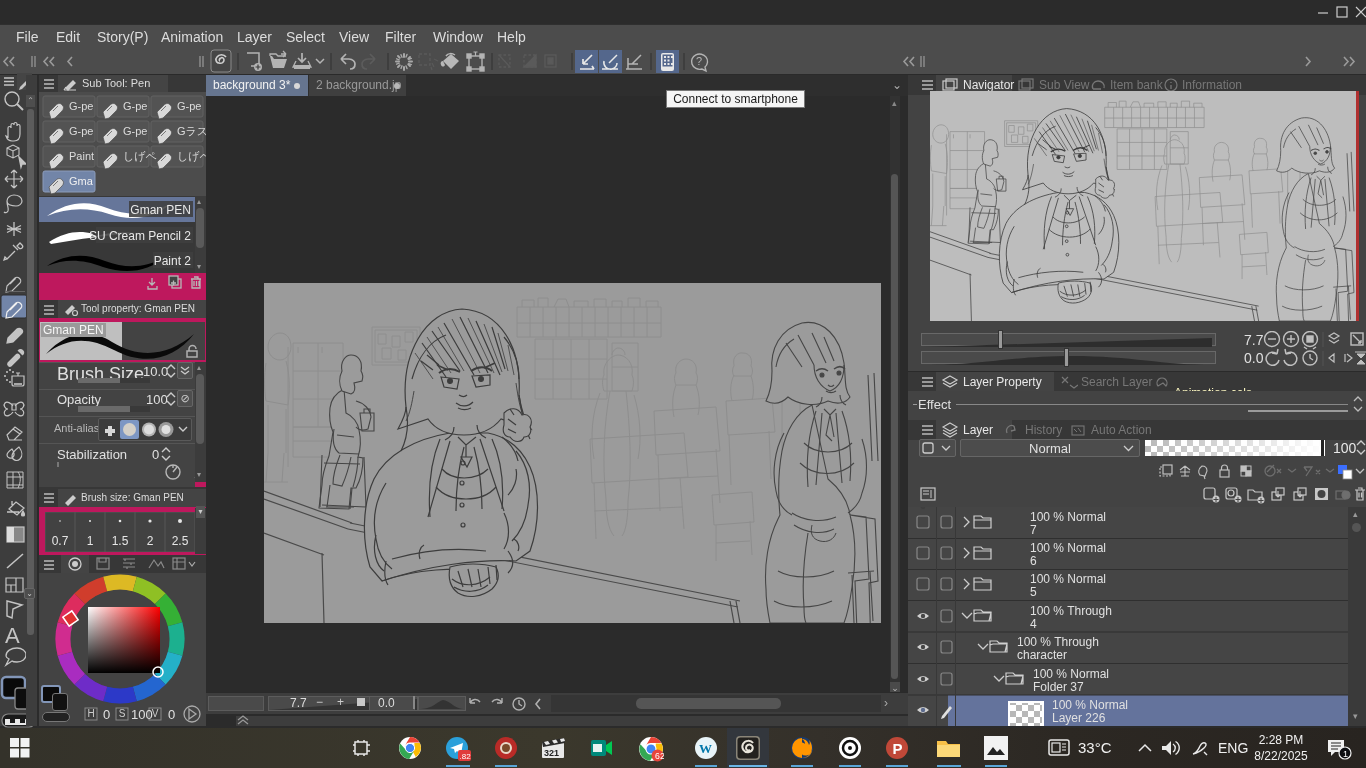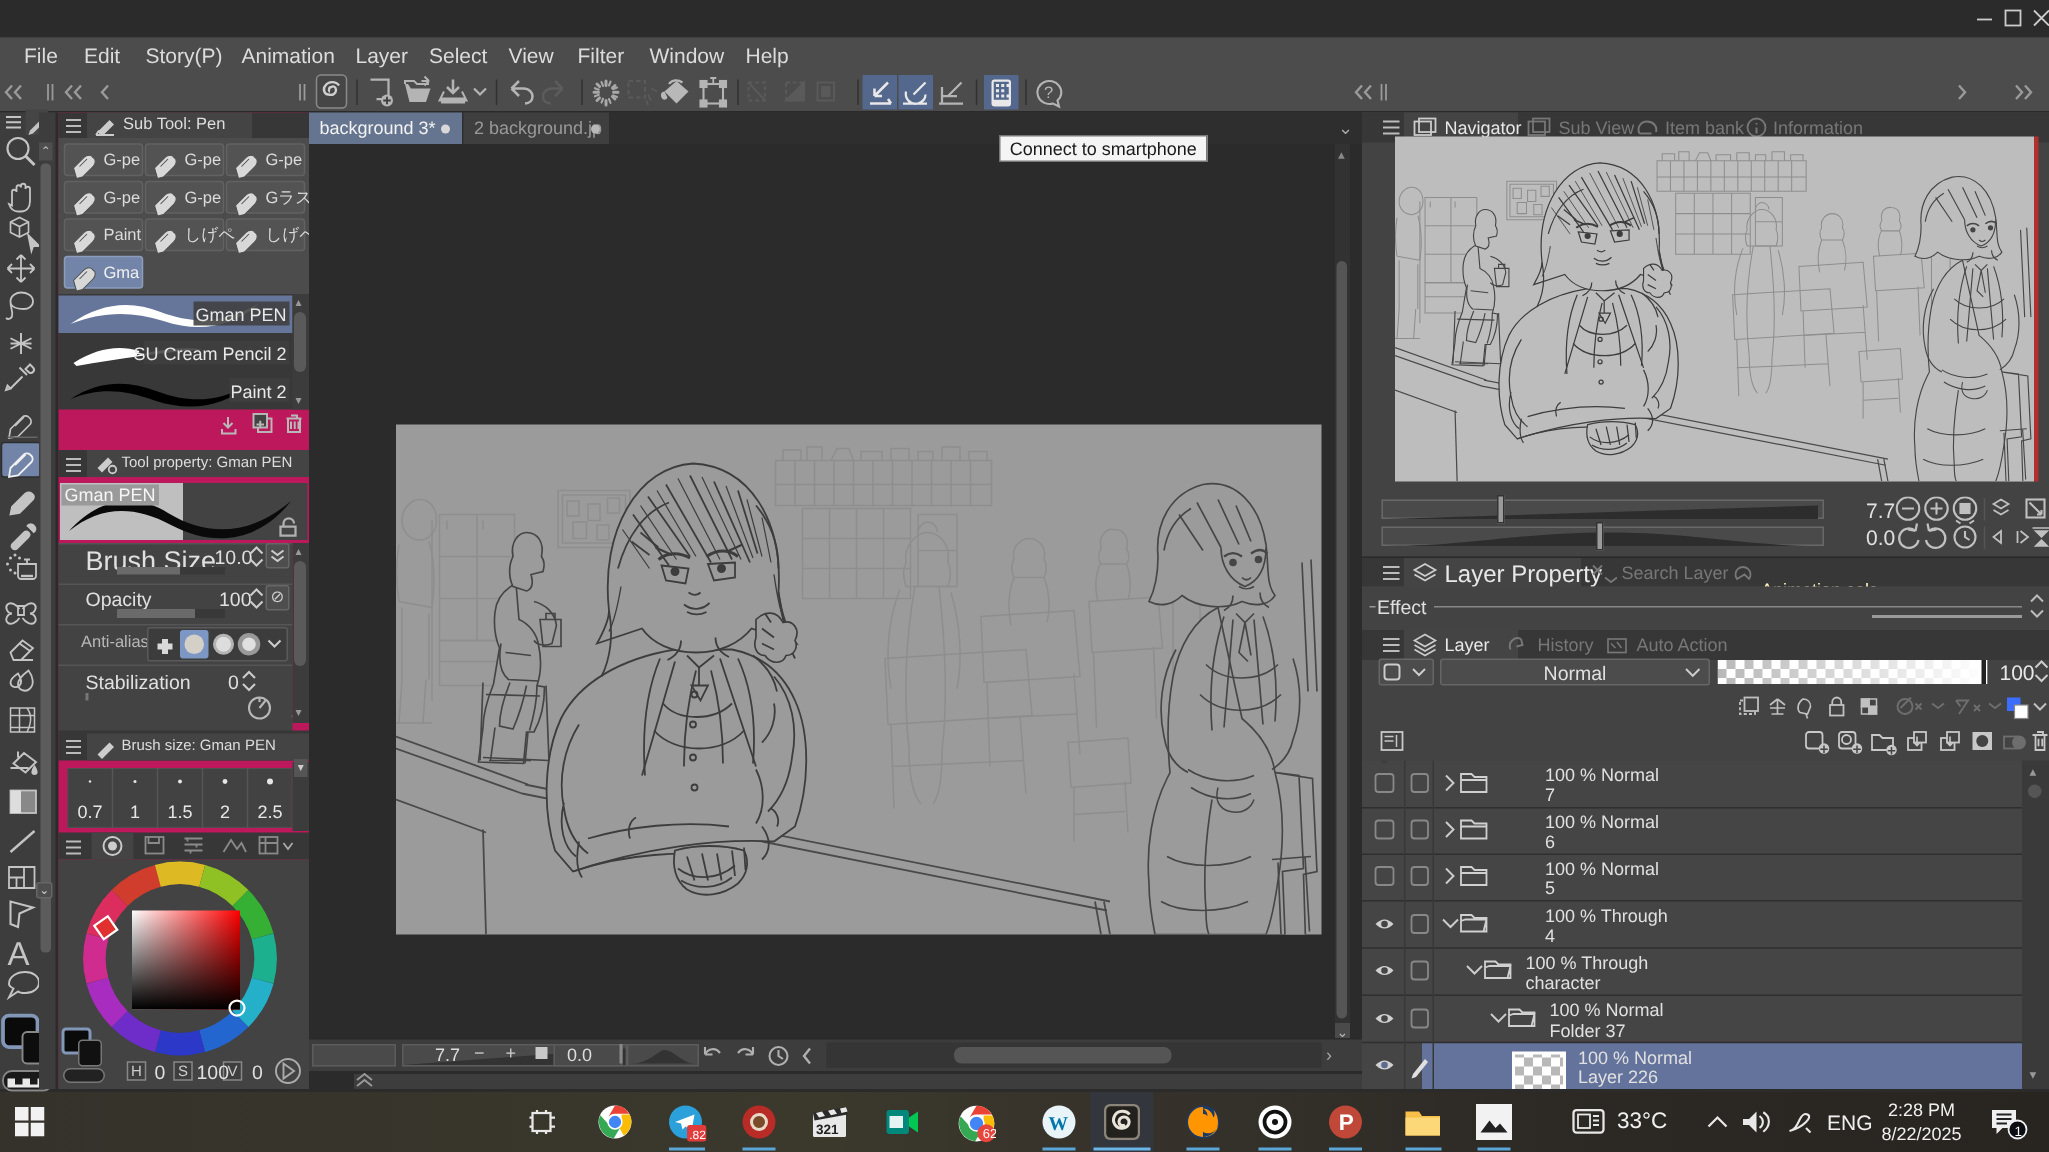--- a/index.html
+++ b/index.html
@@ -768,21 +768,21 @@
     </svg>
 
     <div class="abs" style="left:0;top:296px;width:458px;height:20px;background:#373737;border-top:1px solid #2a2a2a">
       <svg class="abs" style="left:13px;top:4px" width="14" height="12">
           <path d="M1 2 h11 M1 6 h11 M1 10 h11" stroke="#bbb" stroke-width="1.4"></path>
         </svg>
       <div class="abs" style="left:28px;top:0;width:118px;height:20px;background:#444"></div>
       <svg class="abs" style="left:33px;top:2px" width="18" height="16">
           <path d="M9 2 l7 4 -7 4 -7-4 z M2 9 l7 4 7-4" fill="none" stroke="#ccc" stroke-width="1.2"></path>
         </svg>
-      <div class="abs" style="left:55px;top:3px;font-size:16px;color:#e8e8e8">Layer Property</div>
+      <div class="abs" style="left:55px;top:3px;font-size:12px;color:#e8e8e8">Layer Property</div>
       <svg class="abs" style="left:152px;top:3px" width="18" height="14">
           <path d="M2 2 l6 6 M8 2 l-6 6" stroke="#777" stroke-width="1.2"></path>
           <path d="M10 10 l4 3 4-3" fill="none" stroke="#777" stroke-width="1.2"></path>
         </svg>
       <div class="abs" style="left:173px;top:3px;font-size:12px;color:#777">Search Layer</div>
       <svg class="abs" style="left:247px;top:3px" width="16" height="14">
           <path d="M3 11 a5 5 0 1 1 8 0 l-3-3 z" fill="none" stroke="#777" stroke-width="1.2"></path>
         </svg>
       <div class="abs" style="left:266px;top:14px;font-size:12px;color:#fef9c3">Animation cels</div>
     </div>

